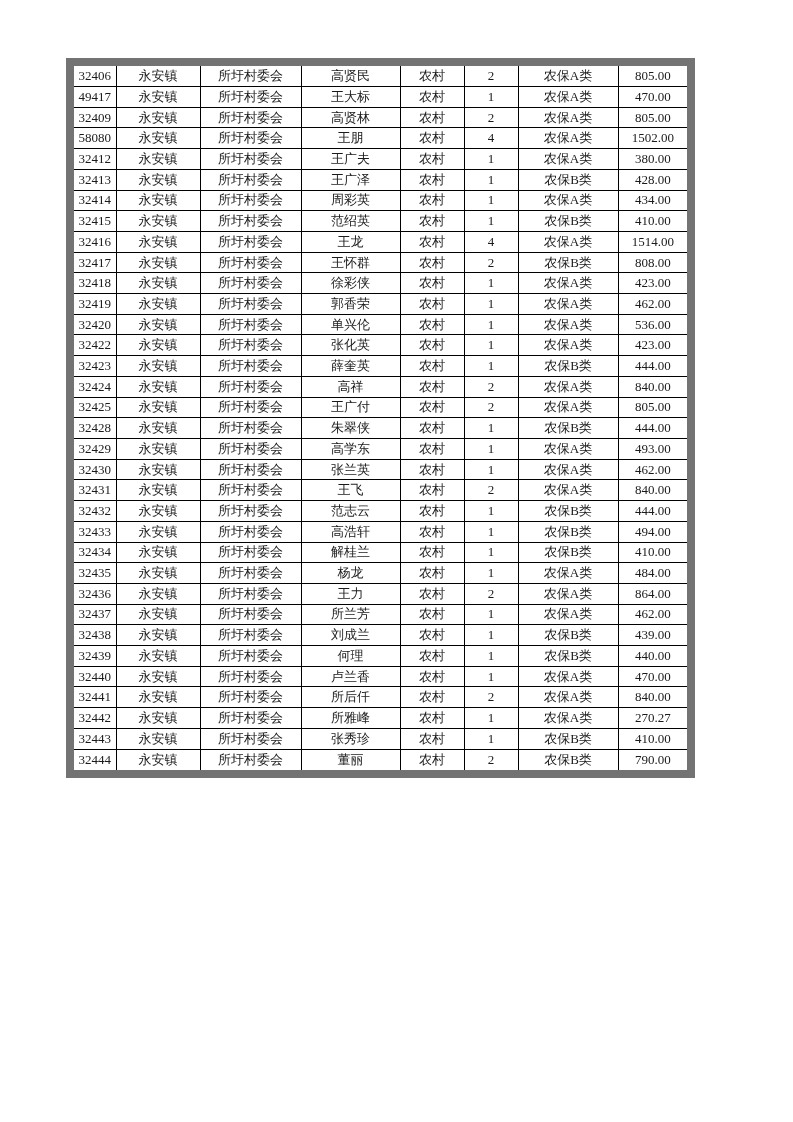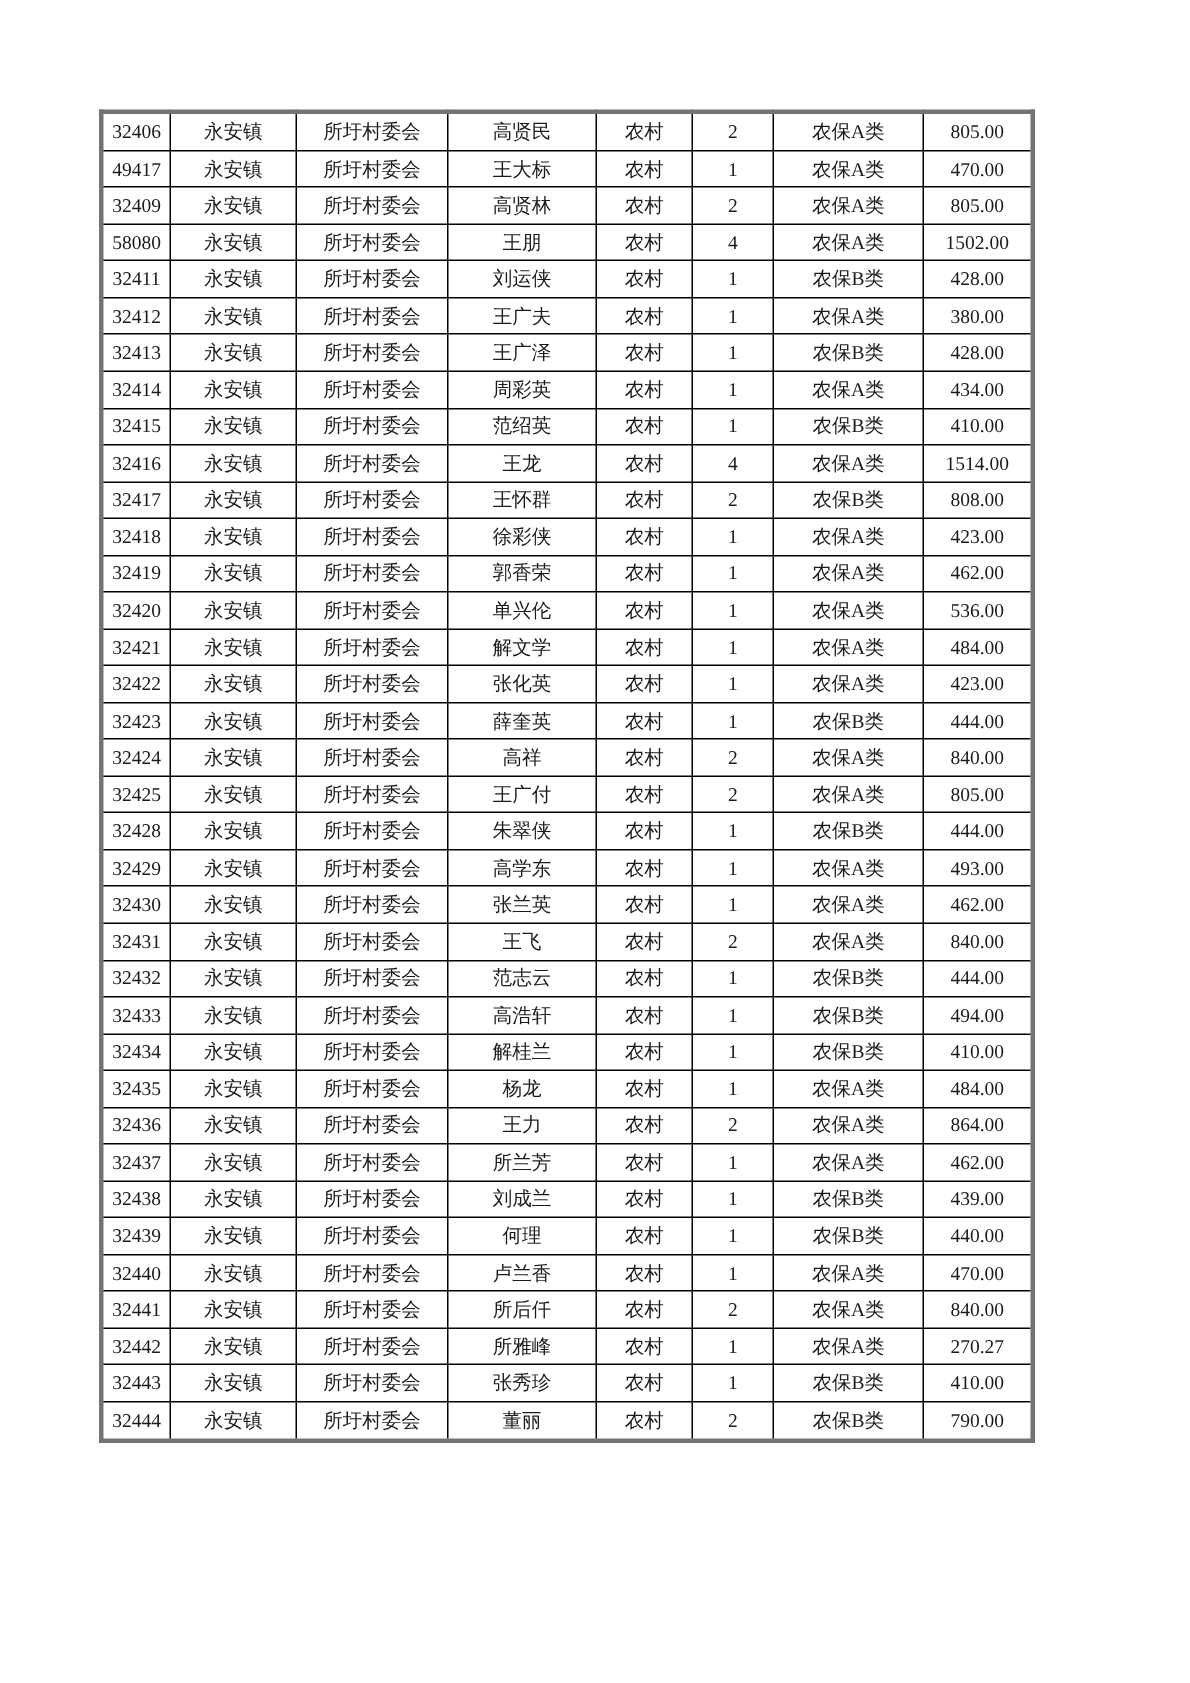--- a/index.html
+++ b/index.html
@@ -9,26 +9,26 @@
   body {
     width: 793px;
     height: 1122px;
     background: #ffffff;
     position: relative;
     font-family: "Liberation Serif", "DejaVu Serif", serif;
   }
   .records-table {
     position: absolute;
     left: 66px;
-    top: 73px;
+    top: 58px;
     width: 621px;
-    height: 889px;
+    height: 720px;
     border-collapse: collapse;
     table-layout: fixed;
-    border: 3px solid #737373;
+    border: 8px solid #737373;
   }
   .records-table td {
     border: 1px solid #000000;
     text-align: center;
     vertical-align: middle;
     font-size: 13px;
     color: #1a1a1a;
     padding: 0;
     white-space: nowrap;
     overflow: hidden;
@@ -84,50 +84,40 @@
           <td>58080</td>
           <td>永安镇</td>
           <td>所圩村委会</td>
           <td>王朋</td>
           <td>农村</td>
           <td>4</td>
           <td>农保A类</td>
           <td>1502.00</td>
         </tr>
         <tr>
-          <td>32411</td>
-          <td>永安镇</td>
-          <td>所圩村委会</td>
-          <td>刘运侠</td>
+          <td>32412</td>
+          <td>永安镇</td>
+          <td>所圩村委会</td>
+          <td>王广夫</td>
+          <td>农村</td>
+          <td>1</td>
+          <td>农保A类</td>
+          <td>380.00</td>
+        </tr>
+        <tr>
+          <td>32413</td>
+          <td>永安镇</td>
+          <td>所圩村委会</td>
+          <td>王广泽</td>
           <td>农村</td>
           <td>1</td>
           <td>农保B类</td>
           <td>428.00</td>
         </tr>
         <tr>
-          <td>32412</td>
-          <td>永安镇</td>
-          <td>所圩村委会</td>
-          <td>王广夫</td>
-          <td>农村</td>
-          <td>1</td>
-          <td>农保A类</td>
-          <td>380.00</td>
-        </tr>
-        <tr>
-          <td>32413</td>
-          <td>永安镇</td>
-          <td>所圩村委会</td>
-          <td>王广泽</td>
-          <td>农村</td>
-          <td>1</td>
-          <td>农保B类</td>
-          <td>428.00</td>
-        </tr>
-        <tr>
           <td>32414</td>
           <td>永安镇</td>
           <td>所圩村委会</td>
           <td>周彩英</td>
           <td>农村</td>
           <td>1</td>
           <td>农保A类</td>
           <td>434.00</td>
         </tr>
         <tr>
@@ -182,30 +172,20 @@
         </tr>
         <tr>
           <td>32420</td>
           <td>永安镇</td>
           <td>所圩村委会</td>
           <td>单兴伦</td>
           <td>农村</td>
           <td>1</td>
           <td>农保A类</td>
           <td>536.00</td>
-        </tr>
-        <tr>
-          <td>32421</td>
-          <td>永安镇</td>
-          <td>所圩村委会</td>
-          <td>解文学</td>
-          <td>农村</td>
-          <td>1</td>
-          <td>农保A类</td>
-          <td>484.00</td>
         </tr>
         <tr>
           <td>32422</td>
           <td>永安镇</td>
           <td>所圩村委会</td>
           <td>张化英</td>
           <td>农村</td>
           <td>1</td>
           <td>农保A类</td>
           <td>423.00</td>

